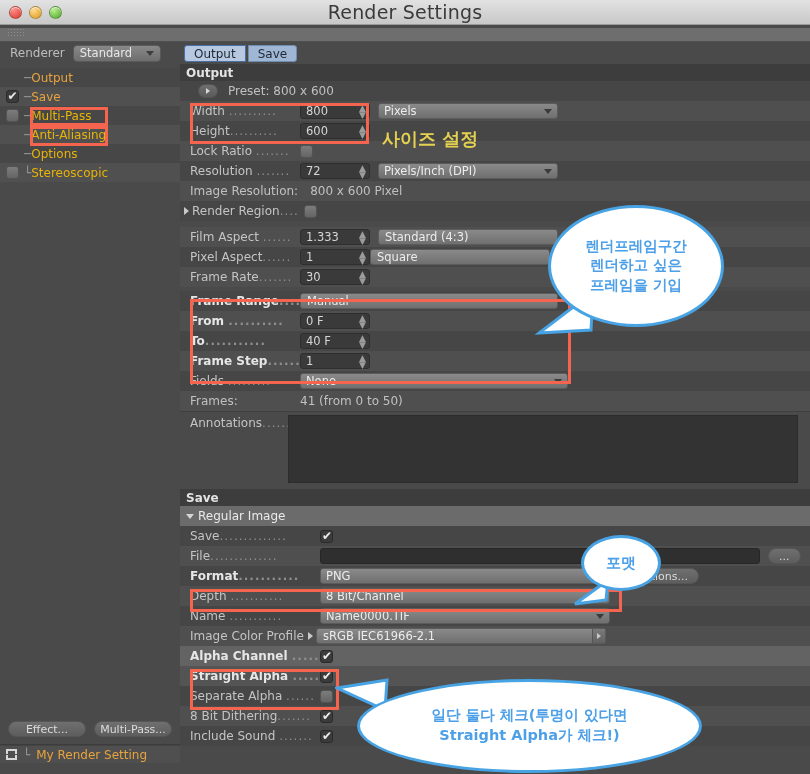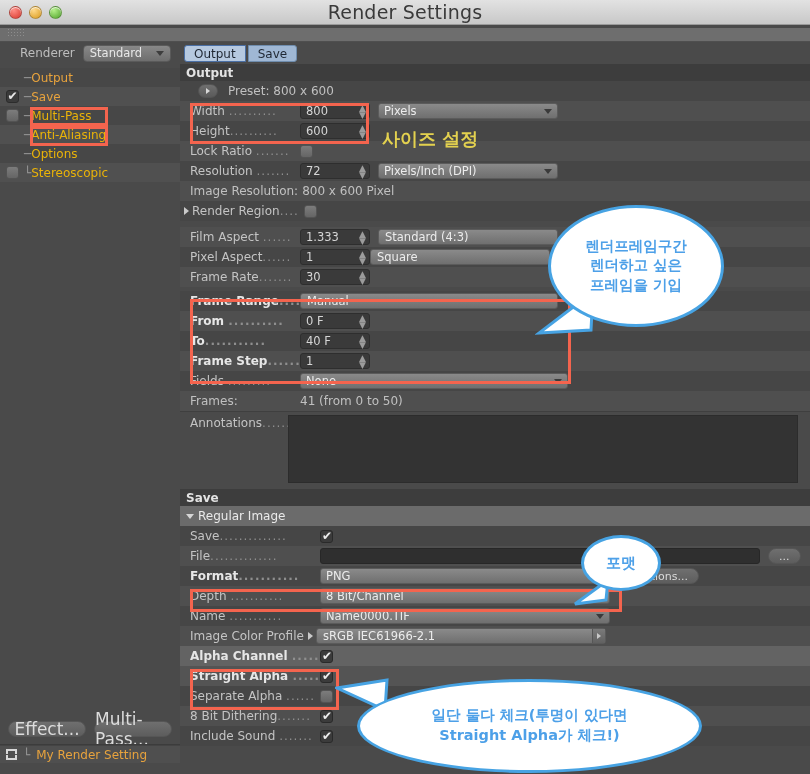--- a/index.html
+++ b/index.html
@@ -36,21 +36,21 @@
       radial-gradient(#8d8d8d 40%, transparent 41%);
     background-size:3px 3px;
   }
 
   
   #body{ display:flex; height:735px; }
   #left{ width:180px; background:#4a4a4a; position:relative; }
   #rightwrap{ width:630px; background:#4a4a4a; position:relative; }
 
   
-  #renderer-row{ display:flex; align-items:center; height:22px; padding-left:20px; gap:8px; }
+  #renderer-row{ display:flex; align-items:center; height:22px; padding-left:10px; gap:8px; }
   #renderer-label{ color:#bdbdbd; font-size:12px; }
   .combo{
     background:linear-gradient(#888,#6e6e6e);
     border:1px solid #5a5a5a; border-radius:4px;
     height:17px; display:flex; align-items:center; padding:0 6px;
     color:#e8e8e8; font-size:11.5px; position:relative;
   }
   #renderer-combo{ width:88px; justify-content:space-between;}
   .caret{ width:0;height:0;border-left:4px solid transparent;border-right:4px solid transparent;border-top:5px solid #3d3d3d; }
 
@@ -79,21 +79,21 @@
   
   .hl{ position:absolute; border:3px solid #f4644e; pointer-events:none; }
 
   
   #leftbtns{ position:absolute; bottom:40px; left:0; width:180px;
              display:flex; gap:8px; padding:0 8px; }
   .pillbtn{
     flex:1; height:16px; border-radius:8px;
     background:linear-gradient(#6f6f6f,#5d5d5d);
     border:1px solid #565656; color:#dcdcdc;
-    font-size:17px; display:flex;align-items:center;justify-content:center;
+    font-size:11px; display:flex;align-items:center;justify-content:center;
   }
   #mysetting-row{ position:absolute; bottom:14px; left:0; width:180px; height:18px;
     background:#4f4f4f; display:flex; align-items:center; gap:6px; padding-left:6px;
     border-top:1px solid #444; }
   #mysetting-icon{ width:11px;height:11px;position:relative; }
   #mysetting-icon:before,#mysetting-icon:after{
     content:""; position:absolute; left:0;right:0; height:3px;
     border:2px solid #d8d8d8; border-left-width:2px;
   }
   #mysetting-icon:before{ top:0; border-bottom:none; }
@@ -336,21 +336,21 @@
         <span class="spin">▲<br>▼</span>
       </div>
       <div class="dropdown" style="width:180px;margin-left:8px;">
         <span>Pixels/Inch (DPI)</span>
         <span class="caret"></span>
       </div>
     </div>
 
     <div class="row alt">
       <span class="statictext">Image Resolution:</span>
-      <span class="statictext" style="margin-left:4px;">800 x 600 Pixel</span>
+      <span class="statictext" style="margin-left:12px;">800 x 600 Pixel</span>
     </div>
 
     <div class="row dk" style="padding-left:4px;">
       <span class="tri"></span>
       <span class="lbl" style="width:112px;"><span>Render Region</span><span class="dots">....</span></span>
       <div class="rowcb"></div>
     </div>
 
     <div style="height:6px;background:#4a4a4a;"></div>
 

